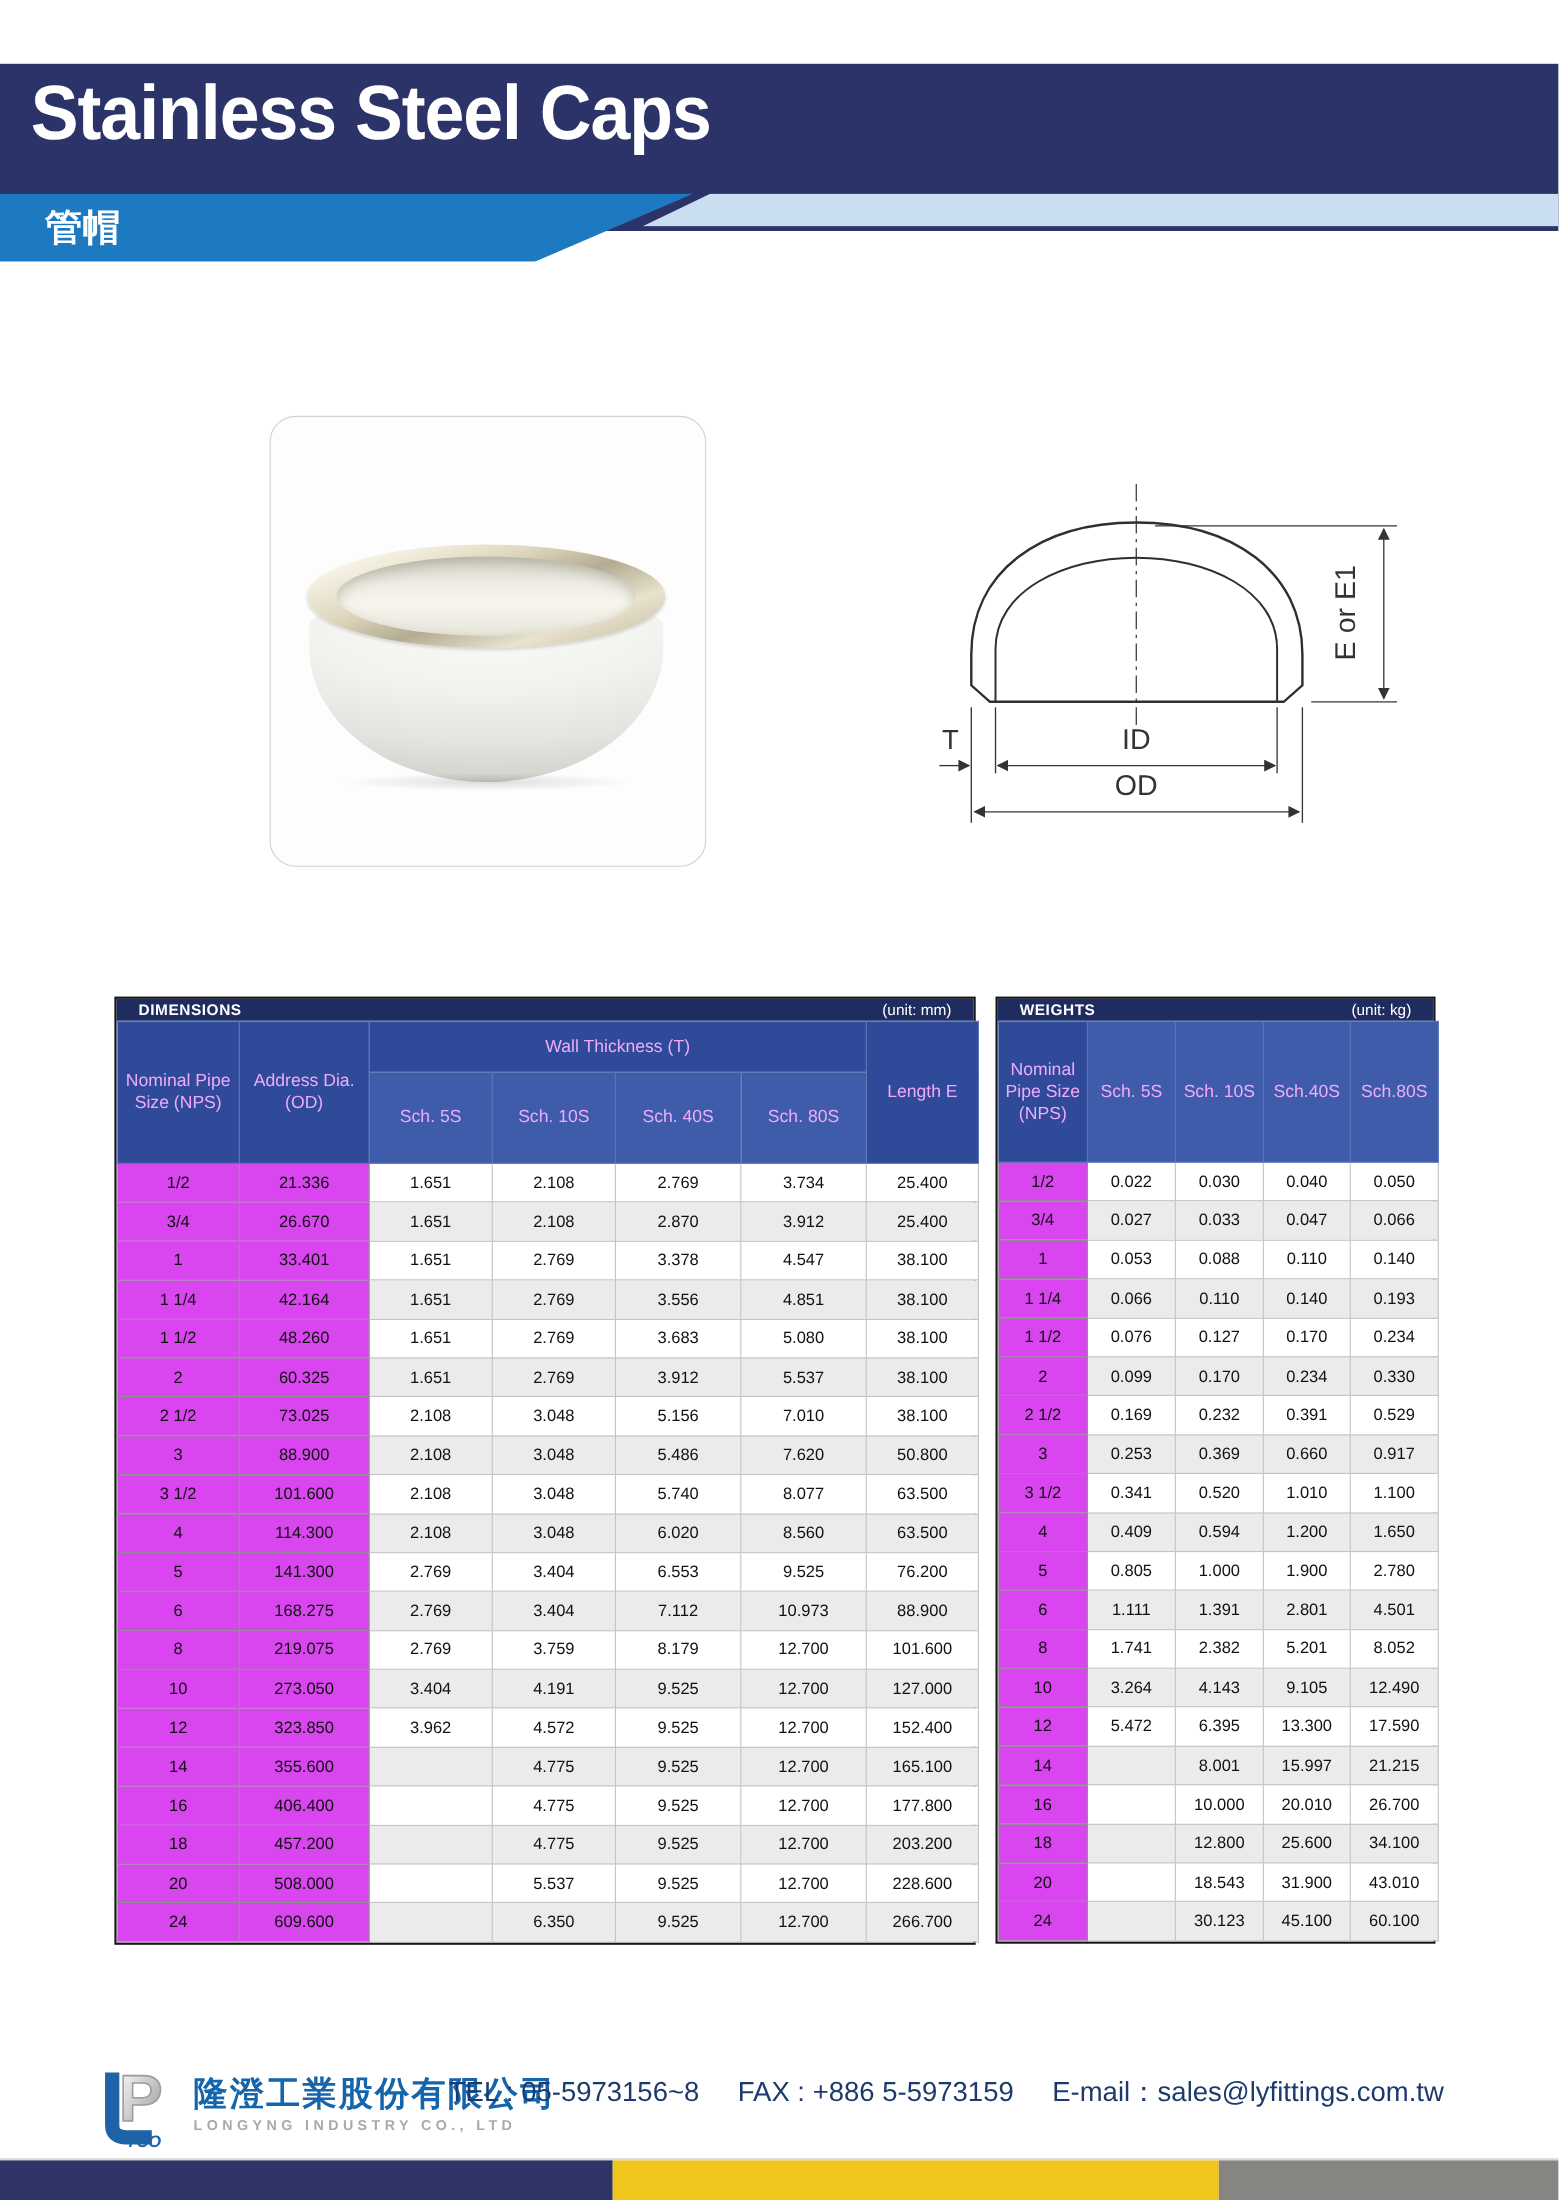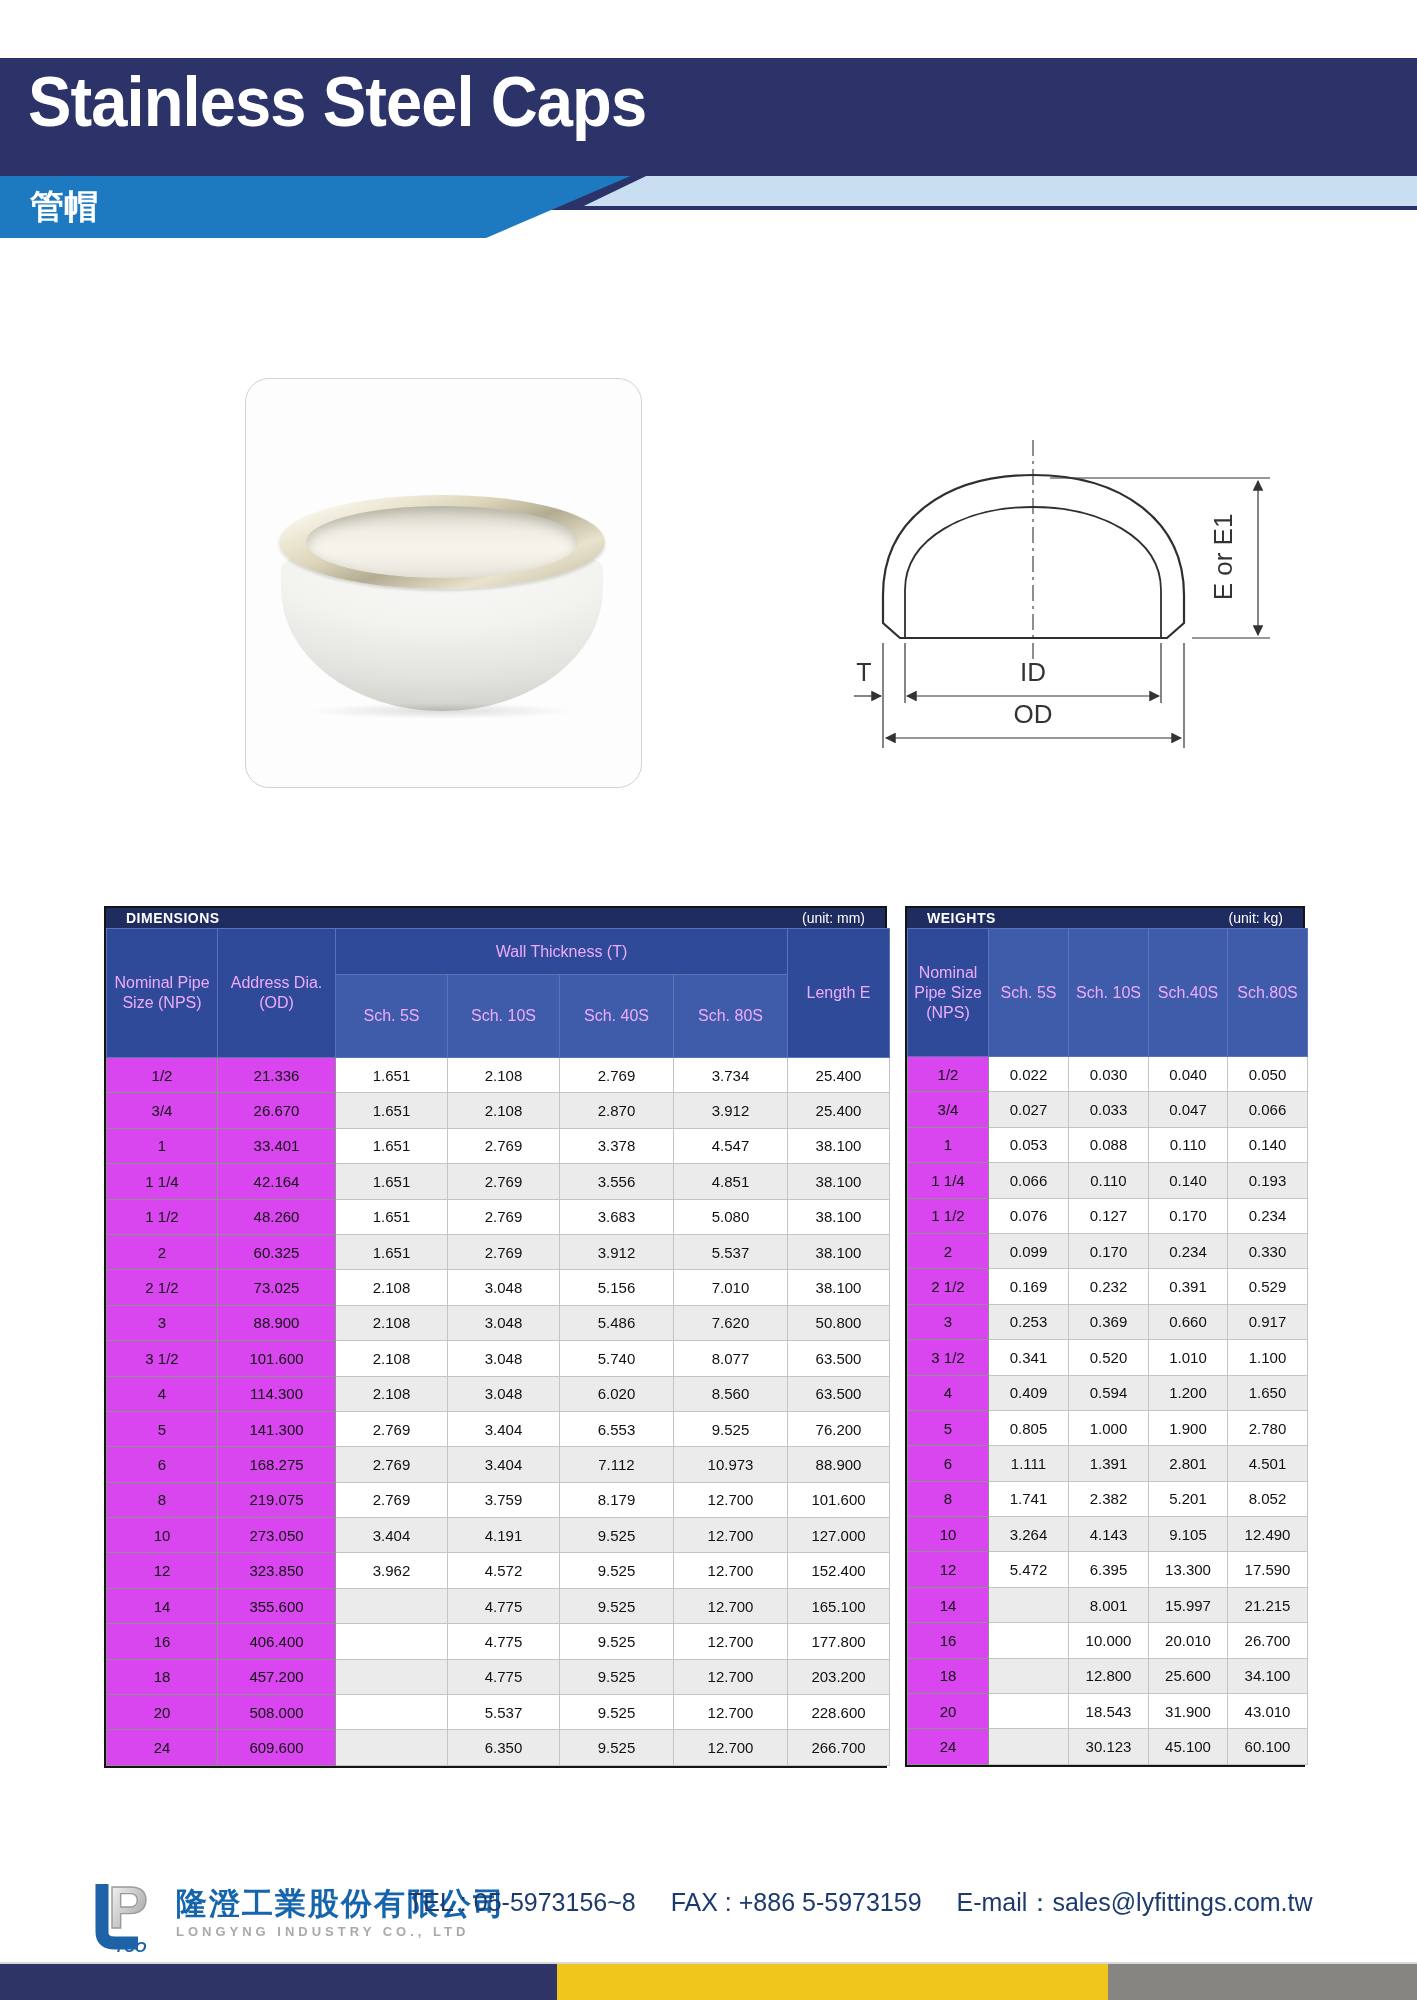--- a/index.html
+++ b/index.html
@@ -8,21 +8,21 @@
 
   
   .band-navy { position:absolute; left:0; top:58px; width:100%; height:152px;
                background:#2c3369; display:flex; align-items:flex-start; }
   .page-title { display:inline-block; margin-left:28px; padding-top:4px;
                 font-size:70px; font-weight:bold; color:#fff; letter-spacing:-1px;
                 transform:scaleX(0.93); transform-origin:left center; white-space:nowrap; }
   .band-blue { position:absolute; left:0; top:176px; width:100%; height:62px;
                background:#1e7ac0; clip-path:polygon(0 0, 44.5% 0, 34.3% 100%, 0 100%);
                display:flex; align-items:center; }
-  .page-subtitle { margin-left:30px; font-size:34px; font-weight:bold; color:#fff; }
+  .page-subtitle { margin-left:41px; font-size:34px; font-weight:bold; color:#fff; }
   .band-lightblue { position:absolute; left:0; top:176px; width:100%; height:30px;
                     background:#c9def1; clip-path:polygon(45.6% 0, 100% 0, 100% 100%, 41.2% 100%); }
 
   
   .product-box { position:absolute; left:245px; top:378px; width:395px; height:408px;
                  border:1px solid #d2d2d2; border-radius:24px; background:#fdfdfd; }
   .cap { position:absolute; left:33px; top:116px; width:326px; height:218px; }
   .cap::after { content:''; position:absolute; left:30px; bottom:-6px; width:266px; height:16px;
                 border-radius:50%;
                 background:radial-gradient(closest-side, rgba(0,0,0,0.13), rgba(0,0,0,0)); }

